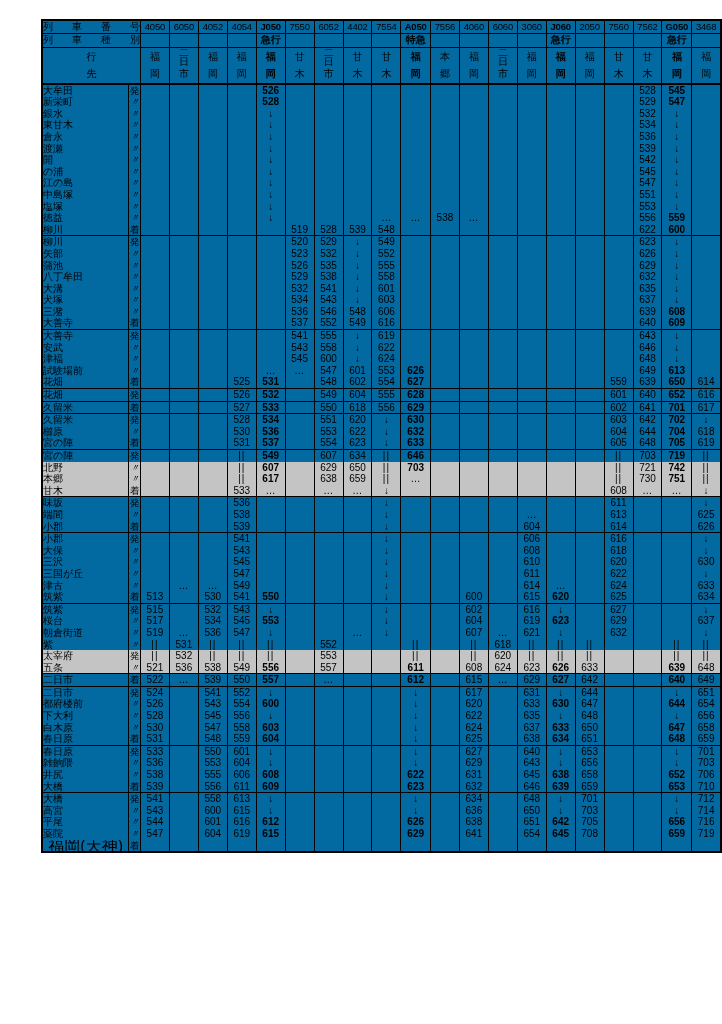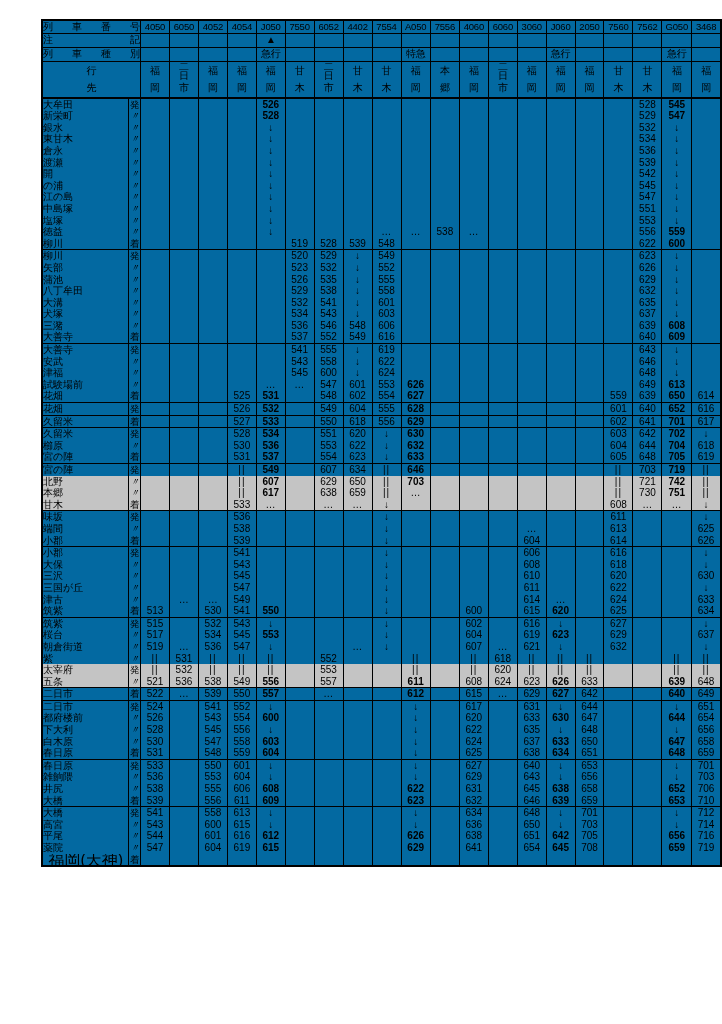--- a/index.html
+++ b/index.html
@@ -33,21 +33,21 @@
   col.c-name{width:94px;}
   col.c-ad{width:12px;}
   col.c-t{width:34px;}
 
   
   table.tt{border-left:2px solid #000;border-top:2px solid #000;border-right:2px solid #000;border-bottom:2px solid #000;}
 
   
   td.hd{font-size:9.5px;height:13px;line-height:13px;letter-spacing:-0.2px;}
   td.hd.num{font-size:9.5px;margin-top:20px;}
-  td.bold{font-weight:normal;}
+  td.bold{font-weight:bold;}
   td.hdlabel{text-align:justify;text-align-last:justify;padding:0 3px;font-size:11px;letter-spacing:0;}
   tr.r-num td{border-bottom:1px solid #000;}
   tr.r-note td{border-bottom:1px solid #000;height:13px;}
   tr.r-kind td{border-bottom:1px solid #000;height:13px;}
   tr.r-dest1 td{height:17px;}
   tr.r-dest2 td{height:17px;border-bottom:2px solid #000;}
 
   td.vk{font-size:11px;line-height:11px;}
   td.destk{font-size:11px;}
 
@@ -122,43 +122,20 @@
           <td class="hd num">4060</td>
           <td class="hd num">6060</td>
           <td class="hd num">3060</td>
           <td class="hd num bold">J060</td>
           <td class="hd num">2050</td>
           <td class="hd num">7560</td>
           <td class="hd num">7562</td>
           <td class="hd num bold">G050</td>
           <td class="hd num">3468</td>
         </tr>
-        <tr class="r-note">
-          <td class="hdlabel namecell" colspan="2"><span>注</span><span>記</span></td>
-          <td class="hd bold"></td>
-          <td class="hd bold"></td>
-          <td class="hd bold"></td>
-          <td class="hd bold"></td>
-          <td class="hd bold">▲</td>
-          <td class="hd bold"></td>
-          <td class="hd bold"></td>
-          <td class="hd bold"></td>
-          <td class="hd bold"></td>
-          <td class="hd bold"></td>
-          <td class="hd bold"></td>
-          <td class="hd bold"></td>
-          <td class="hd bold"></td>
-          <td class="hd bold"></td>
-          <td class="hd bold"></td>
-          <td class="hd bold"></td>
-          <td class="hd bold"></td>
-          <td class="hd bold"></td>
-          <td class="hd bold"></td>
-          <td class="hd bold"></td>
-        </tr>
         <tr class="r-kind">
           <td class="hdlabel namecell" colspan="2"><span>列</span><span>車</span><span>種</span><span>別</span></td>
           <td class="hd vk bold"></td>
           <td class="hd vk bold"></td>
           <td class="hd vk bold"></td>
           <td class="hd vk bold"></td>
           <td class="hd vk bold">急行</td>
           <td class="hd vk bold"></td>
           <td class="hd vk bold"></td>
           <td class="hd vk bold"></td>

